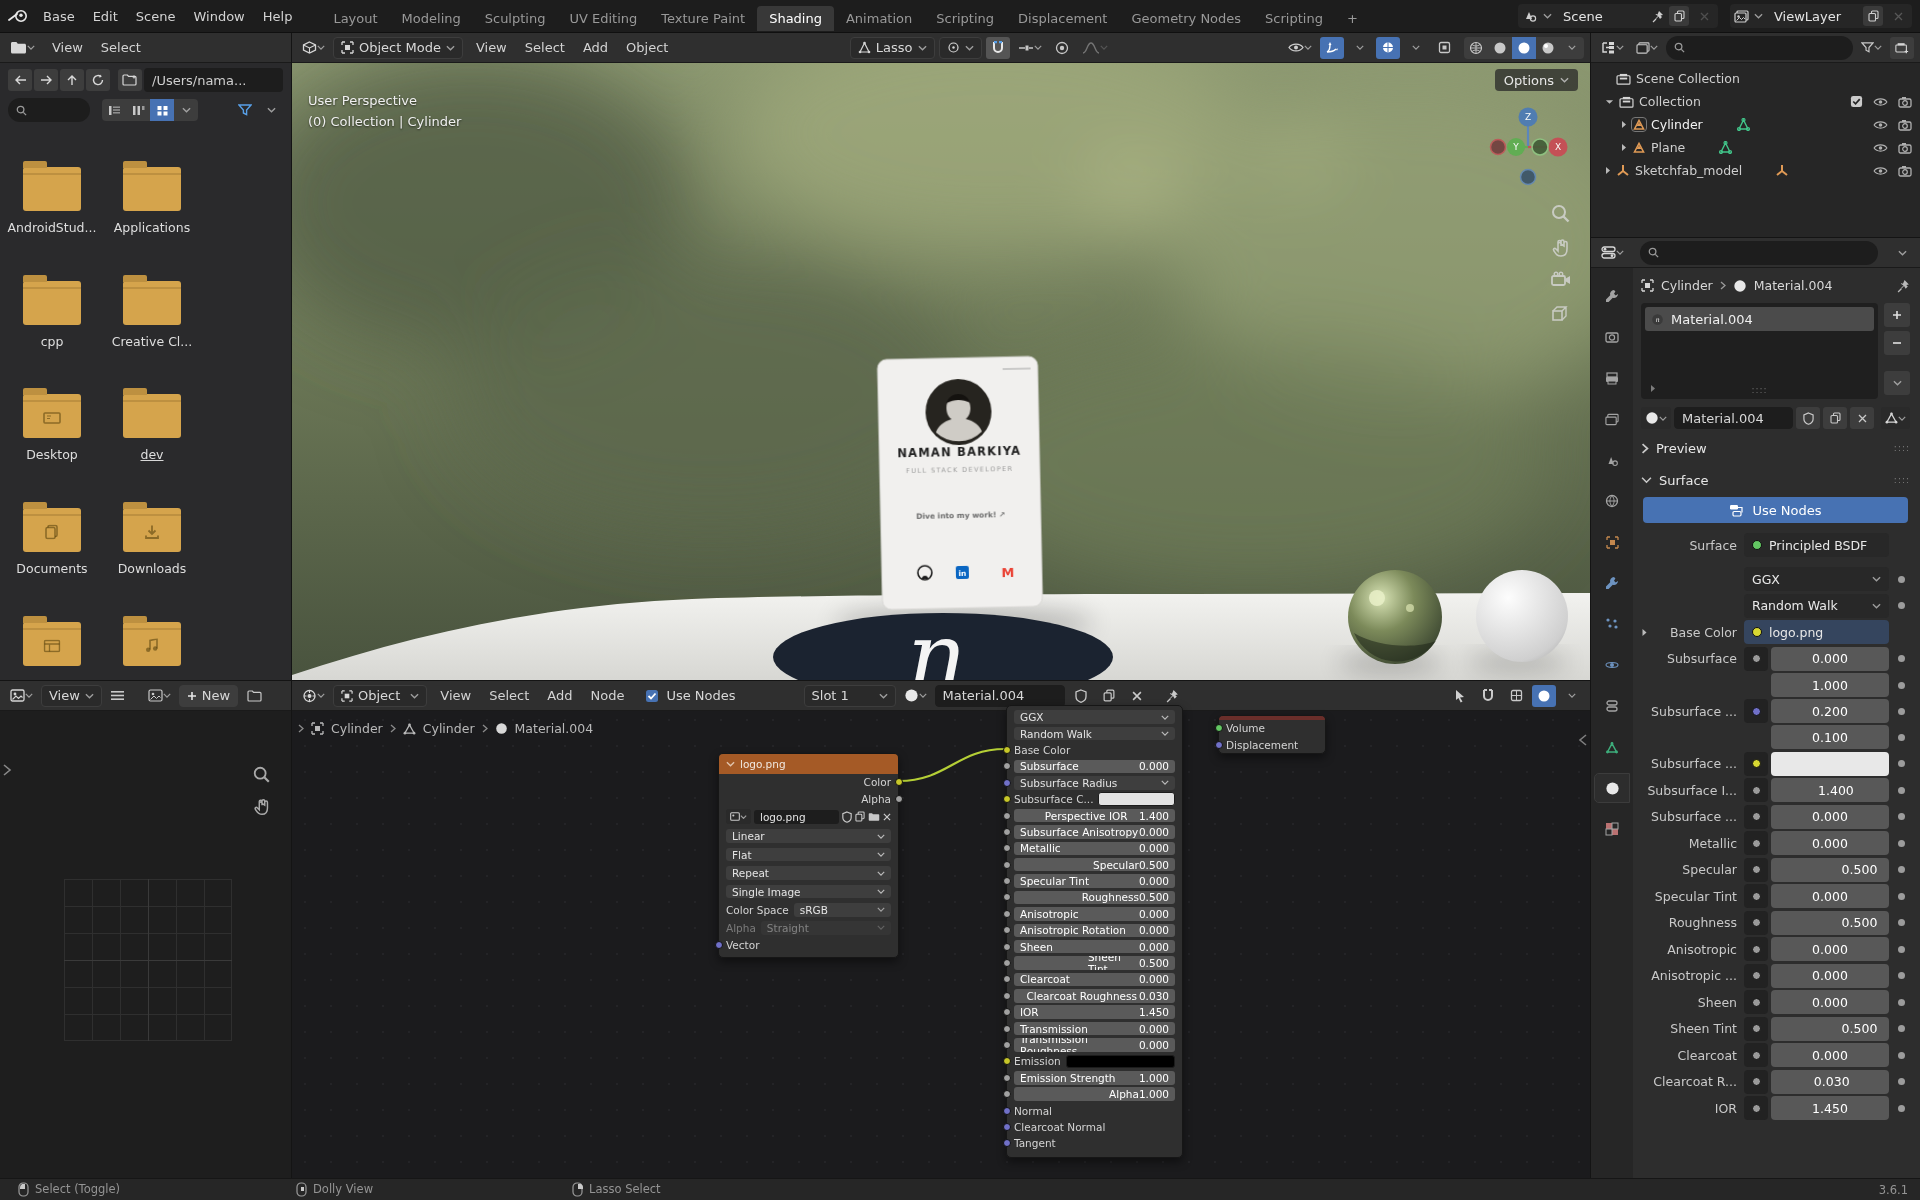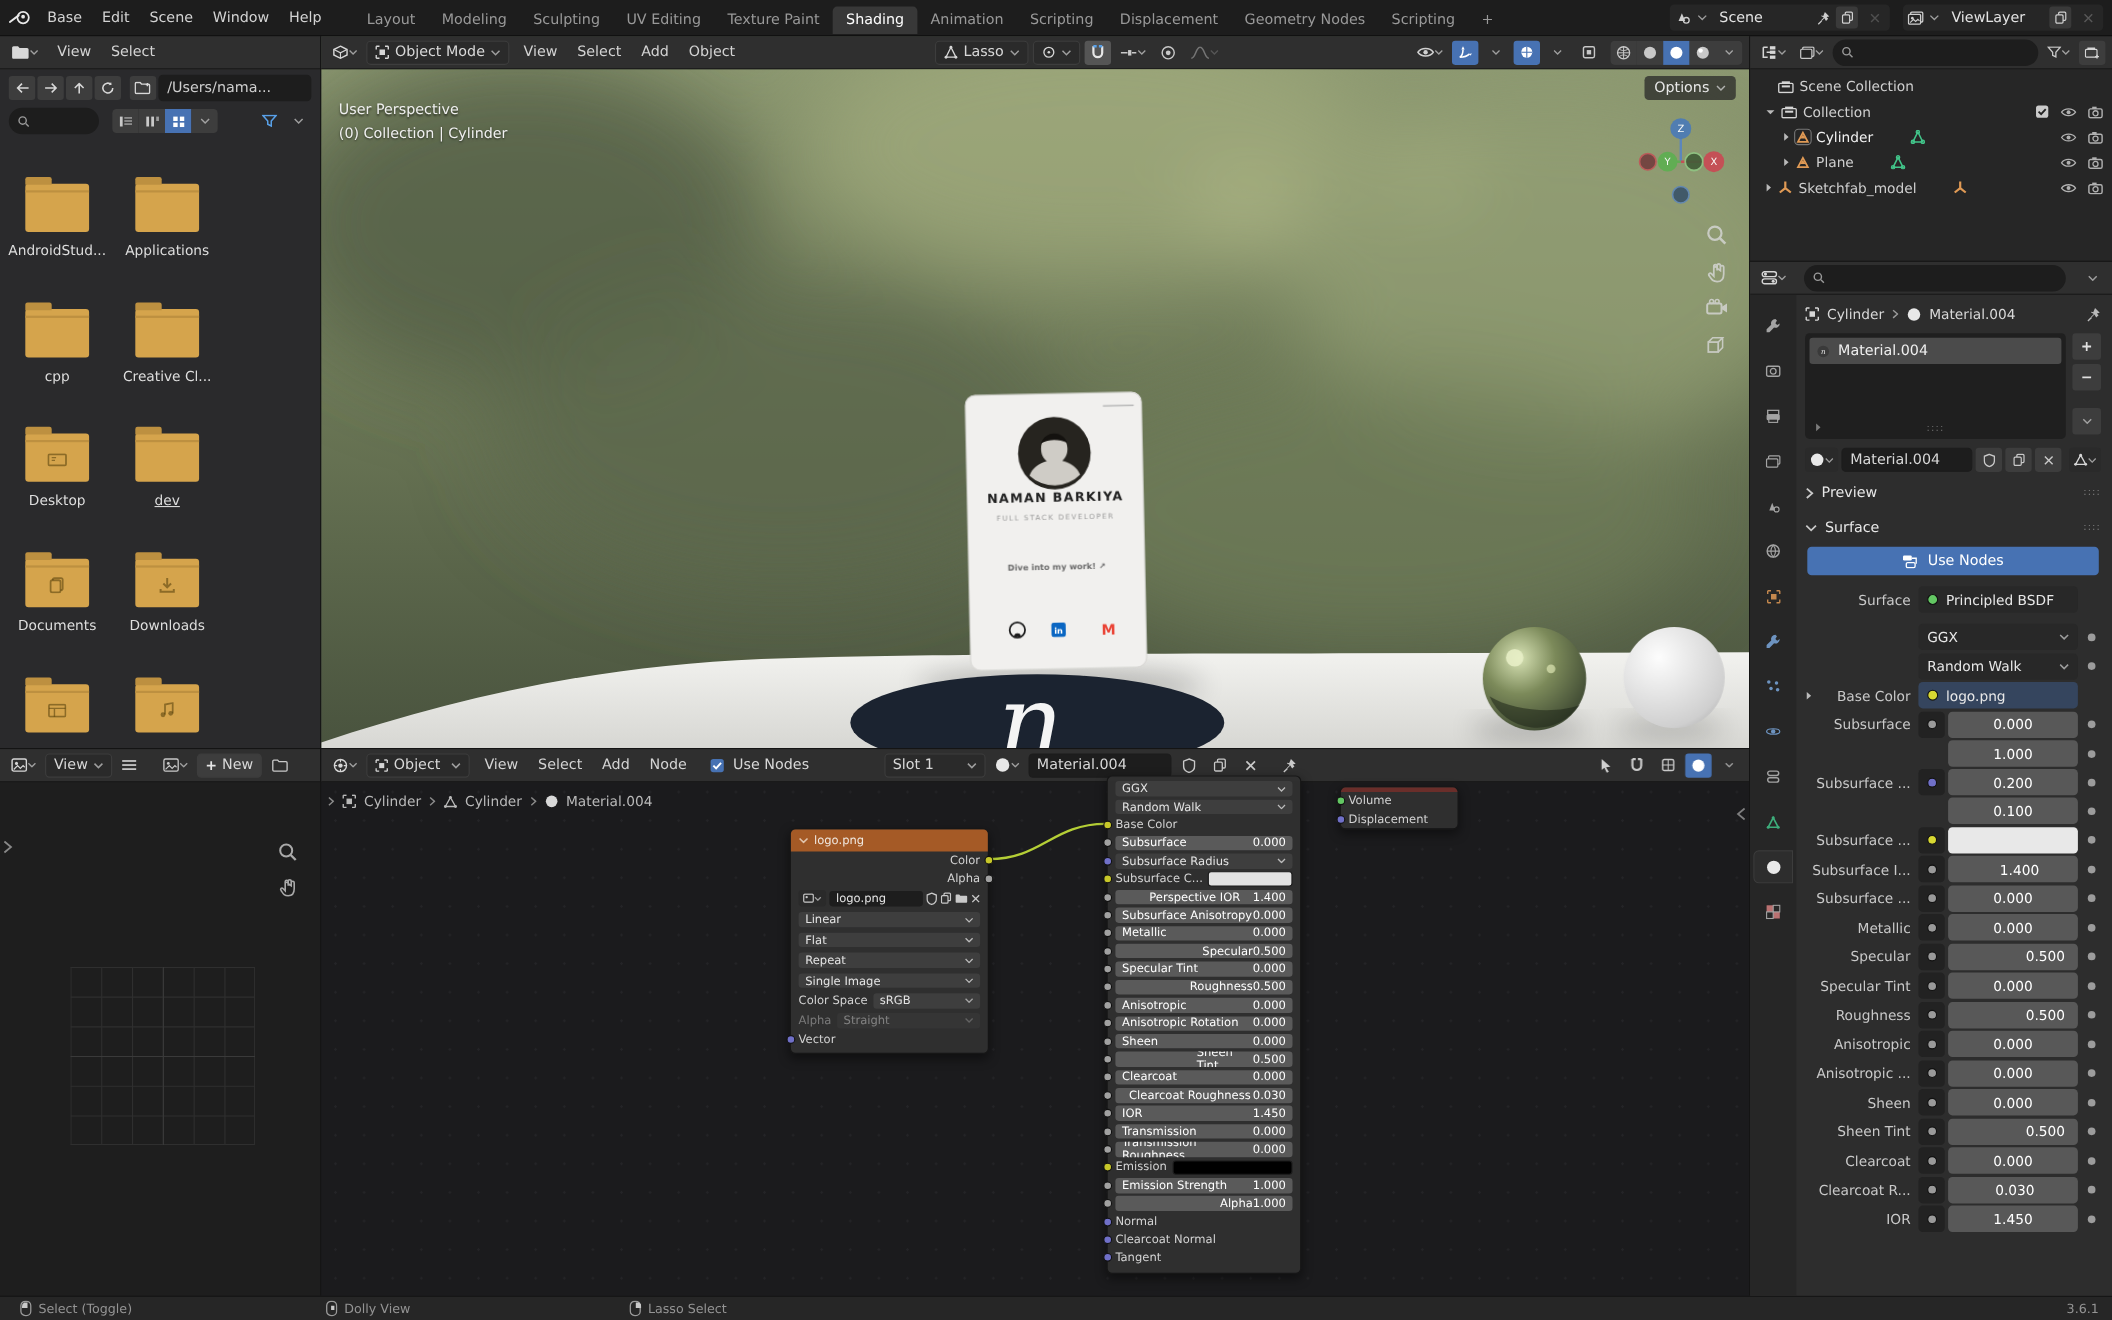--- a/index.html
+++ b/index.html
@@ -82,21 +82,21 @@
   .plabel{width:96px;text-align:right;color:#c9c9c9;margin-right:7px;font-size:12.5px;white-space:nowrap;overflow:hidden}
   .psock{width:24px;height:24px;background:#222;border-radius:4px;display:flex;align-items:center;justify-content:center;margin-right:3px;flex:none}
   .pdot{width:9px;height:9px;border-radius:50%;background:#9a9a9a;border:1px solid #101010}
   .pval{width:118px;height:24px;background:#585858;border-radius:4px;position:relative;display:flex;align-items:center;justify-content:center;color:#fff;overflow:hidden;font-size:12.5px;flex:none}
   .pval span{position:relative;z-index:1}
   .pfield{width:118px;height:24px;background:#282828;border-radius:4px;display:flex;align-items:center;gap:7px;padding:0 8px;color:#e8e8e8;font-size:12.5px;flex:none}
   .pkey{width:7px;height:7px;border-radius:50%;background:#9c9c9c;margin-left:9px;flex:none}
   .vstack{display:flex;flex-direction:column;gap:2px}
   
   #statusbar{left:0;top:1178px;width:1920px;height:22px;background:#262626;display:flex;align-items:center;color:#949494;font-size:11.5px;border-top:1px solid #161616}
-  .sb-item{display:flex;align-items:center;gap:6px;position:absolute}
+  .sb-item{display:flex;gap:6px;position:absolute}
 </style>
 </head>
 <body>
 
 <div id="topbar" class="region">
   <span style="margin-right:4px">
     <svg width="20" height="14" viewBox="0 0 20 14">
         <circle cx="13" cy="7" r="5.2" fill="none" stroke="#e8e8e8" stroke-width="1.6"></circle>
         <circle cx="13" cy="6.2" r="1.7" fill="#e8e8e8"></circle>
         <path d="M1 11L9 5" stroke="#e8e8e8" stroke-width="1.8" stroke-linecap="round"></path>

